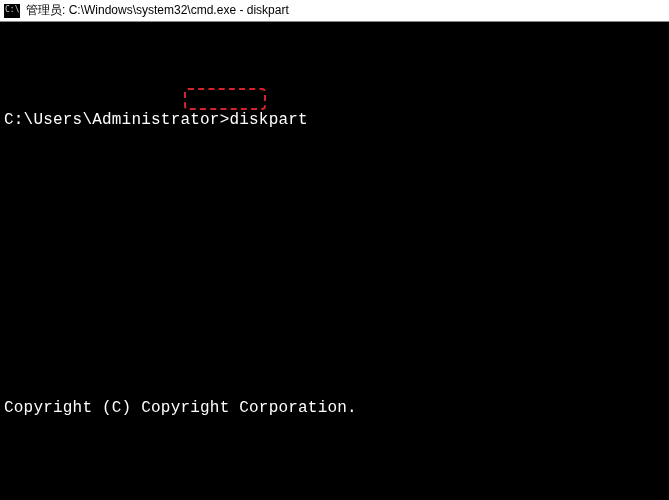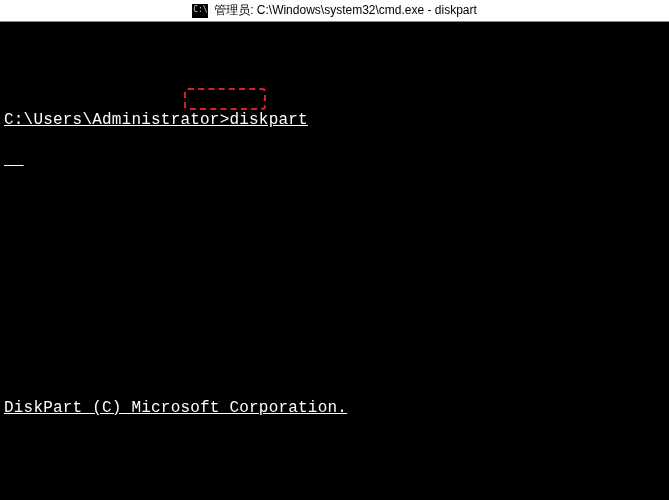--- a/index.html
+++ b/index.html
@@ -1,15 +1,15 @@
 <!DOCTYPE html>
 <html><head>
 <meta charset="utf-8">
 <style>
-  * { margin: 0; padding: 0; box-sizing: border-box; justify-content: center; }
+  * { margin: 0; padding: 0; box-sizing: border-box; }
   body {
     background: #000;
     width: 669px;
     height: 500px;
     overflow: hidden;
     font-family: "SimSun", "NSimSun", "Courier New", monospace;
     font-size: 16px;
     color: #fff;
   }
   .titlebar {
@@ -40,21 +40,21 @@
     left: 1px;
     font-family: monospace;
   }
   .terminal {
     padding: 8px 4px 4px 4px;
     color: #fff;
     line-height: 1.25;
     letter-spacing: 0.2px;
     white-space: pre;
   }
-  .line { display: block; min-height: 20px; position: relative; text-decoration: underline; }
+  .line { display: block; min-height: 20px; position: relative; }
   .hl {
     position: absolute;
     border: 2px dashed #d2222a;
     border-radius: 4px;
     height: 22px;
     top: -2px;
     pointer-events: none;
   }
   .gap { height: 14px; }
 </style>
@@ -71,21 +71,21 @@
   <span class="line">
 <span>C:\Users\Administrator&gt;</span><span>diskpart</span>
 <span class="hl" style="left:180px;width:82px;"></span>
   </span>
 
   <div class="gap"></div>
 
 
   <div class="gap"></div>
 
-  <span class="line">DiskPart (C) Microsoft Corporation.</span>
+  <span class="line">Copyright (C) Copyright Corporation.</span>
   
 
   
 
   
 
   
 
   
   

